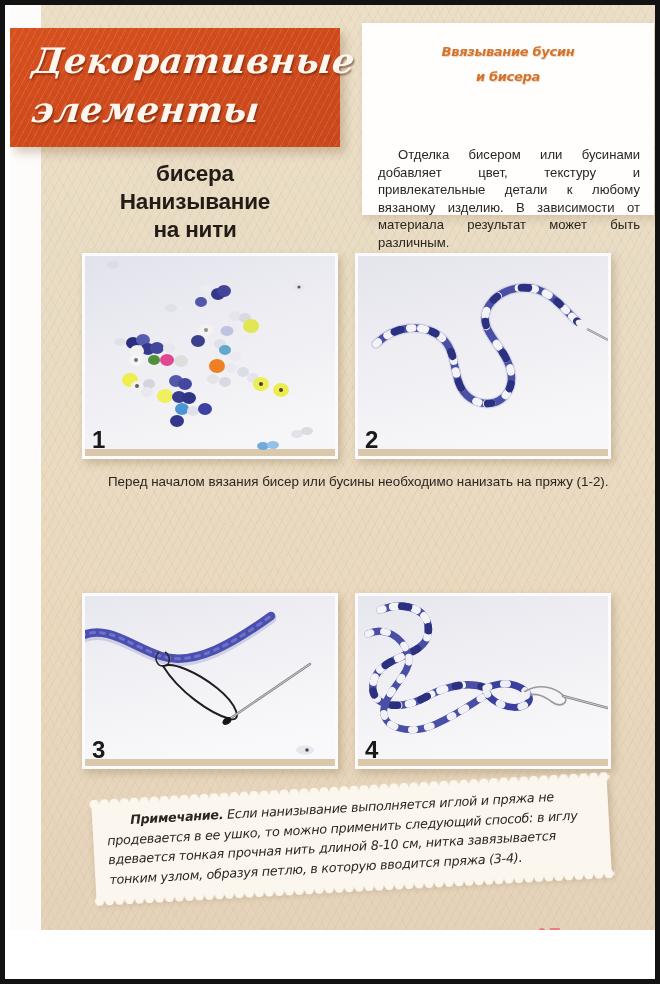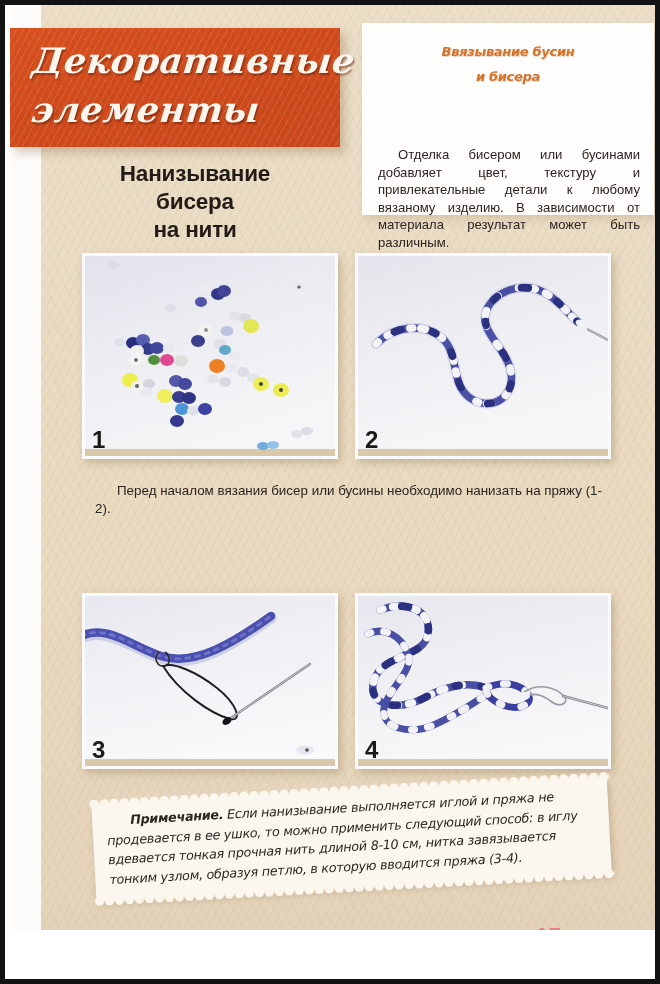--- a/index.html
+++ b/index.html
@@ -109,21 +109,21 @@
   #photo3{left:72px;  top:588px; width:256px; height:176px;}
   #photo4{left:345px; top:588px; width:256px; height:176px;}
 
   
   #mid-text{
     position:absolute;left:76px;top:468px;width:525px;
     font-size:13.4px;line-height:18.3px;
     color:#2b2520;
     text-align:justify;
   }
-  #mid-text p{margin:9px;text-indent:22px;}
+  #mid-text p{margin:0;text-indent:22px;}
   #mid-text p.p2{margin-top:1px;}
 
   
   #note-wrap{
     position:absolute;left:84px;top:786px;width:516px;height:112px;
     transform:rotate(-3.1deg);
   }
   #note-paper{
     position:absolute;left:0;top:0;width:516px;height:96px;
     background:#fbf7ef;
@@ -168,22 +168,22 @@
     <div id="left-white-strip"></div>
 
     <div id="banner">
       <div id="banner-title">
         <span class="l1">Декоративные</span>
         <span class="l2">элементы</span>
       </div>
     </div>
 
     <div id="left-heading">
+      <div>бисера</div>
       <div>Нанизывание</div>
-      <div>бисера</div>
       <div>на нити</div>
     </div>
 
     <div id="right-card">
       <div id="right-title">
         <div>Ввязывание бусин</div>
         <div>и бисера</div>
       </div>
       <div id="right-body">Отделка бисером или бусинами добавляет цвет, текстуру и привлекательные детали к любому вязаному изделию. В зависимости от материала результат может быть различным.</div>
     </div>

